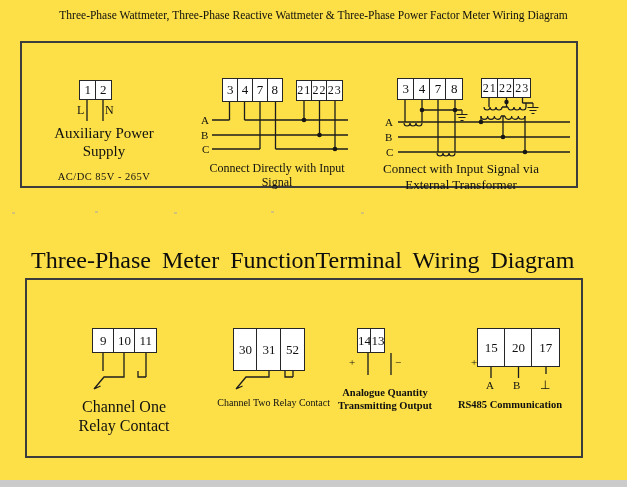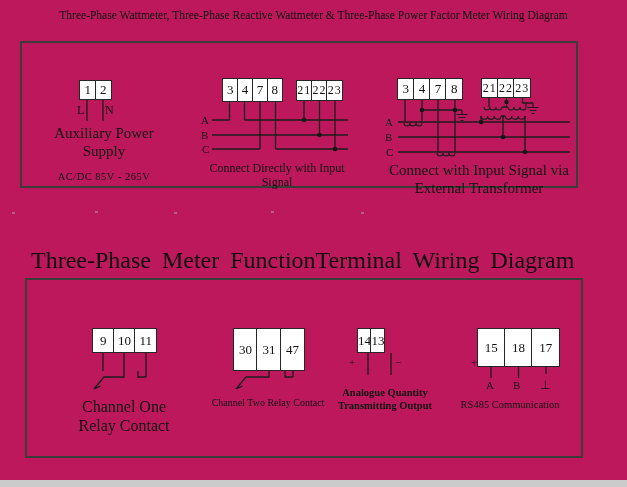--- a/index.html
+++ b/index.html
@@ -1,16 +1,16 @@
 <!DOCTYPE html>
 <html><head>
 <meta charset="utf-8">
 <style>
   html,body{margin:0;padding:0;background:#fff;}
-  .page{position:relative;width:627px;height:487px;background:#be185d;overflow:hidden;
+  .page{position:relative;width:627px;height:487px;background:#fde047;overflow:hidden;
         font-family:"Liberation Serif",serif;color:#111;}
   .box{position:absolute;border:2px solid #3c3c3c;background:transparent;}
   .title1{position:absolute;left:0;right:0;top:9px;text-align:center;font-size:11.5px;
           white-space:nowrap;color:#0d0d0d;}
   .title2{position:absolute;left:31px;top:228px;font-size:24px;word-spacing:5px;
           white-space:nowrap;color:#0d0d0d;margin-top:19px;}
   .tblock{position:absolute;display:flex;}
   .tcell{flex:1;border:1.6px solid #262626;margin-left:-1.6px;display:flex;align-items:center;
          justify-content:center;background:#fff;color:#111;font-family:"Liberation Serif",serif;}
   .tcell:first-child{margin-left:0;}
@@ -103,52 +103,52 @@
     <div class="tcell">8</div>
   </div>
   <div class="tblock fs12" style="left:481px;top:78px;width:50px;height:20px;">
     <div class="tcell">21</div>
     <div class="tcell">22</div>
     <div class="tcell">23</div>
   </div>
   <div class="phase" style="left:385px;top:115.5px;">A</div>
   <div class="phase" style="left:385px;top:130.5px;">B</div>
   <div class="phase" style="left:386px;top:145.5px;">C</div>
-  <div class="cap" style="left:380px;top:161px;width:198px;font-size:15px;">Connect with Input Signal via External Transformer</div>
+  <div class="cap" style="left:362px;top:161px;width:198px;font-size:13px;">Connect with Input Signal via External Transformer</div>
 
   <div class="tblock fs13" style="left:92px;top:328px;width:65px;height:25px;">
     <div class="tcell">9</div>
     <div class="tcell">10</div>
     <div class="tcell">11</div>
   </div>
   <div class="cap" style="left:62px;top:397px;width:124px;font-size:16px;">Channel One Relay Contact</div>
 
   <div class="tblock fs13" style="left:233px;top:328px;width:72px;height:43px;">
     <div class="tcell">30</div>
     <div class="tcell">31</div>
-    <div class="tcell">47</div>
+    <div class="tcell">52</div>
   </div>
-  <div class="cap" style="left:206px;top:397px;width:124px;font-size:10px;">Channel Two Relay Contact</div>
+  <div class="cap" style="left:206px;top:397px;width:124px;font-size:10px;text-align:right;">Channel Two Relay Contact</div>
 
   <div class="tblock fs13" style="left:357px;top:328px;width:28px;height:25px;">
     <div class="tcell">14</div>
     <div class="tcell">13</div>
   </div>
   <div class="sign" style="left:349px;top:356px;">+</div>
   <div class="sign" style="left:395px;top:356px;">−</div>
   <div class="cap" style="left:330px;top:387px;width:110px;font-size:10.5px;font-weight:bold;">
     <div>Analogue Quantity</div>
     <div>Transmitting Output</div>
   </div>
 
   <div class="tblock fs13" style="left:477px;top:328px;width:83px;height:39px;">
     <div class="tcell">15</div>
-    <div class="tcell">18</div>
+    <div class="tcell">20</div>
     <div class="tcell">17</div>
   </div>
   <div class="sign" style="left:471px;top:356px;">+</div>
   <div class="sign" style="left:486px;top:379px;">A</div>
   <div class="sign" style="left:513px;top:379px;">B</div>
   <div class="sign" style="left:540px;top:378px;font-size:12px;">⊥</div>
-  <div class="cap" style="left:454px;top:399px;width:112px;font-size:10.5px;">RS485 Communication</div>
+  <div class="cap" style="left:454px;top:399px;width:112px;font-size:10.5px;font-weight:bold;">RS485 Communication</div>
 
   <div class="scanband"></div>
 </div>
 
 </body></html>

